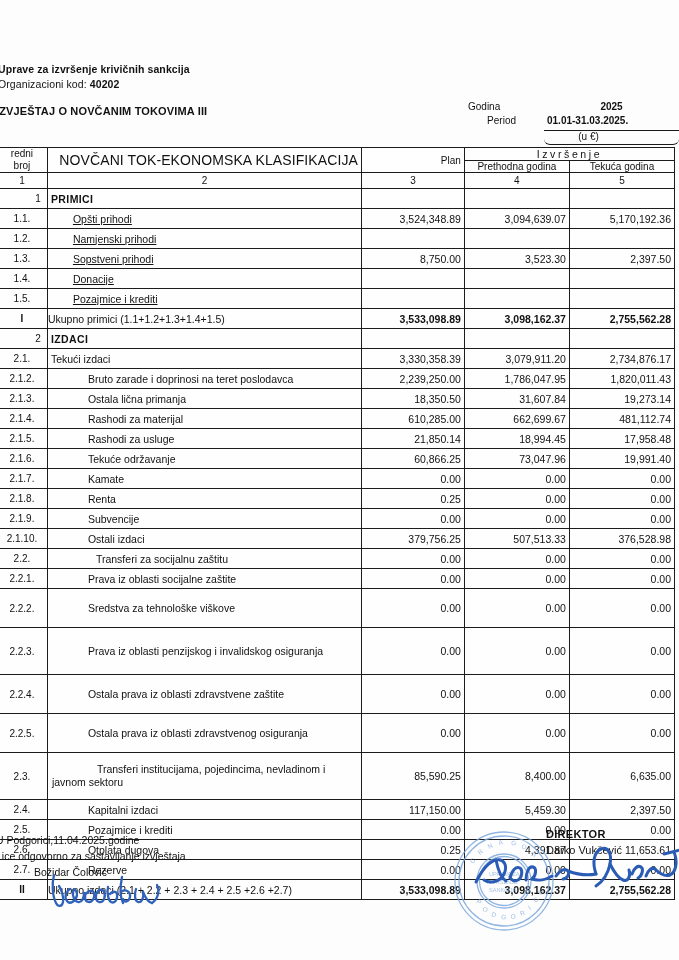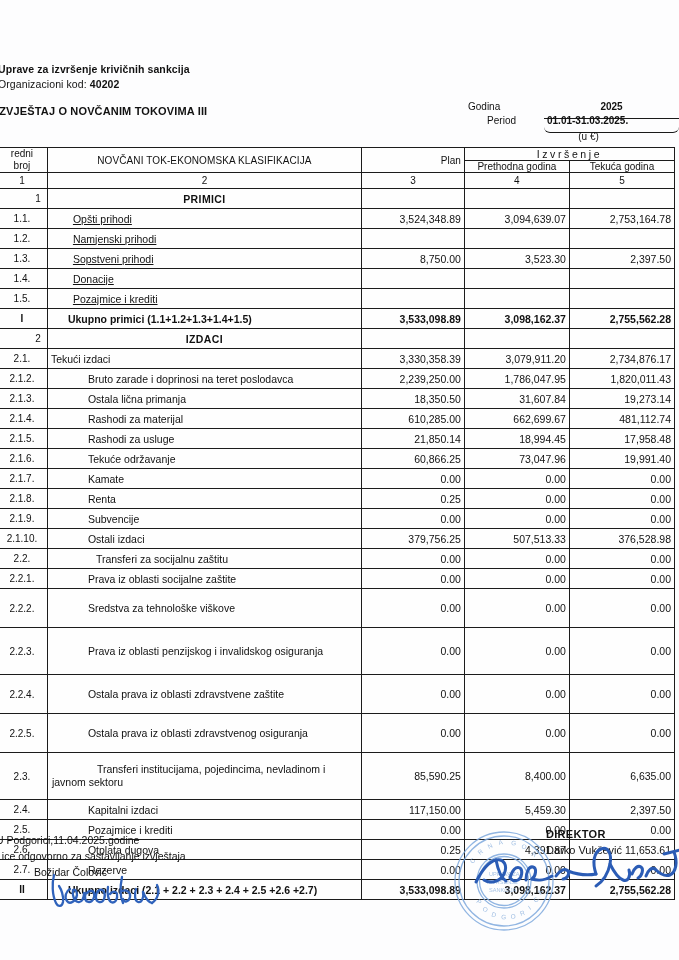--- a/index.html
+++ b/index.html
@@ -63,21 +63,21 @@
     width: 48px;
     text-align: left;
     font-weight: normal;
   }
   .hdr-right .lbl.r { text-align: right; width: 48px; }
   .hdr-right .val {
     flex: 1;
     font-weight: bold;
     border-bottom: 1.2px solid #1a1a1a;
     text-align: center;
-    padding-bottom: 6px;
+    padding-bottom: 18px;
   }
   .hdr-right .val.left { text-align: left; padding-left: 3px; border-radius: 6px; }
   .hdr-right .currency {
     text-align: center;
     font-size: 10px;
     margin-top: 2px;
     padding-left: 30px;
   }
 
   
@@ -105,22 +105,22 @@
   col.c3 { width: 97px; }
   col.c4 { width: 99px; }
   col.c5 { width: 99px; }
 
   .th-ord {
     text-align: center;
     font-size: 10px;
     line-height: 12px;
   }
   .th-desc {
-    text-align: center;
-    font-size: 10px;
+    text-align: right;
+    font-size: 14px;
     letter-spacing: 0.1px;
   }
   .th-plan { text-align: right; font-size: 10px; }
   .th-izv {
     text-align: center;
     font-size: 10.5px;
     letter-spacing: 2.6px;
   }
   .th-sub {
     text-align: center;
@@ -141,22 +141,22 @@
     font-size: 10px;
     white-space: nowrap;
   }
   .ord.rt { text-align: right; padding-right: 6px; }
   .ord.bold { font-weight: bold; }
 
   .desc { text-align: left; font-size: 10.5px; padding-left: 5px; }
   .desc.ind1 { padding-left: 25px; text-decoration: underline; }
   .desc.ind2 { padding-left: 40px; }
   .desc.ind3 { padding-left: 48px; }
-  .desc.center { text-align: center; font-weight: bold; letter-spacing: 0.4px; }
-  .desc.bold { font-weight: bold; padding-left: 20px; }
+  .desc.center { text-align: left; font-weight: bold; letter-spacing: 0.4px; }
+  .desc.bold { font-weight: normal; padding-left: 0; }
   .desc.wrap { line-height: 13px; padding-left: 4px; }
   .desc.wrap .first { padding-left: 45px; }
 
   .num {
     text-align: right;
     font-size: 10.5px;
     padding-right: 5px;
     white-space: nowrap;
   }
   .num.bold { font-weight: bold; }
@@ -274,21 +274,21 @@
           <td class="desc center">PRIMICI</td>
           <td class="num"></td>
           <td class="num"></td>
           <td class="num"></td>
         </tr>
         <tr class="r-body">
           <td class="ord">1.1.</td>
           <td class="desc ind1">Opšti prihodi</td>
           <td class="num">3,524,348.89</td>
           <td class="num">3,094,639.07</td>
-          <td class="num">2,753,164.78</td>
+          <td class="num">5,170,192.36</td>
         </tr>
         <tr class="r-body">
           <td class="ord">1.2.</td>
           <td class="desc ind1">Namjenski prihodi</td>
           <td class="num"></td>
           <td class="num"></td>
           <td class="num"></td>
         </tr>
         <tr class="r-body">
           <td class="ord">1.3.</td>

